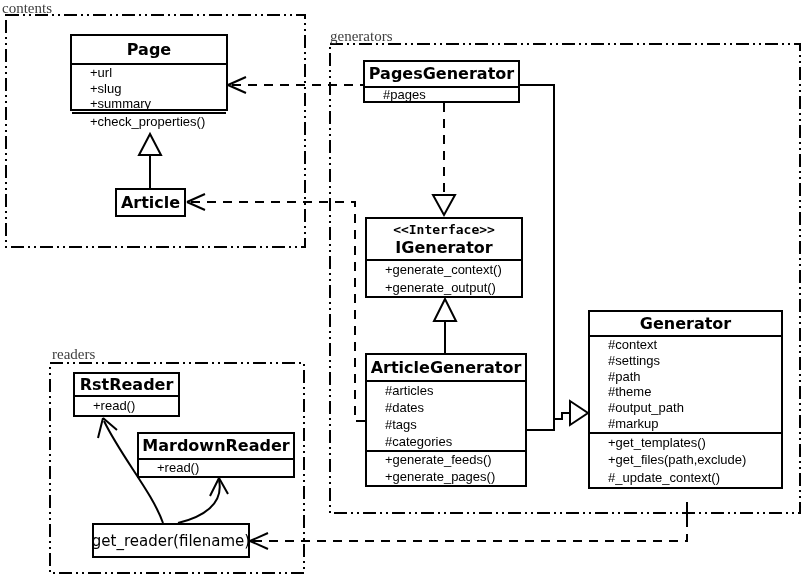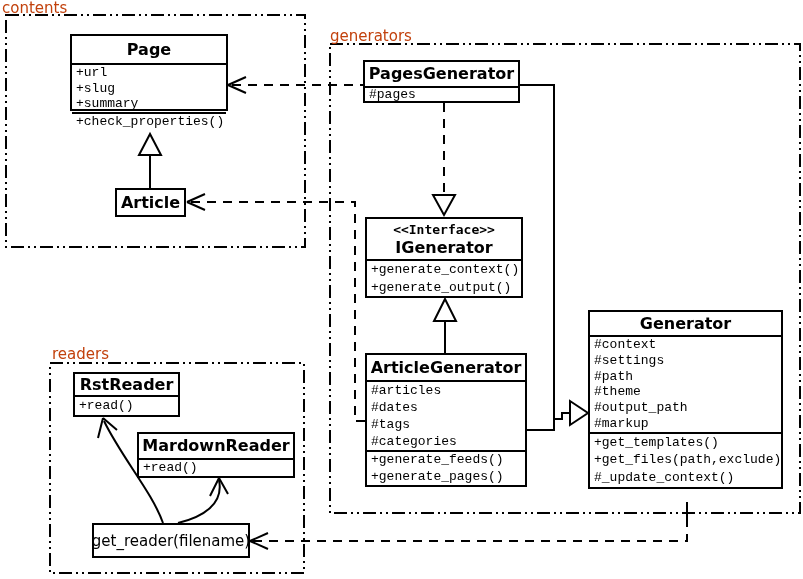--- a/index.html
+++ b/index.html
@@ -3,41 +3,41 @@
 <meta charset="utf-8">
 <style>
   html,body{margin:0;padding:0;background:#ffffff;}
   .canvas{
     position:relative;width:803px;height:579px;background:#ffffff;
     overflow:hidden;color:#000;
     font-family:"DejaVu Sans","Liberation Sans",sans-serif;
   }
   .wires{position:absolute;left:0;top:0;}
   .pkg-label{
-    position:absolute;font-size:15px;line-height:15px;color:#c2410c;
-    background:transparent;white-space:pre;
+    position:absolute;font-size:15px;line-height:15px;color:#404040;
+    background:transparent;white-space:pre;font-family:Liberation Serif, serif;
   }
   .cls{
     position:absolute;background:#ffffff;border:2px solid #000;
     box-sizing:border-box;display:flex;flex-direction:column;
   }
   .cls .t{
     font-weight:bold;text-align:center;font-size:16px;
     border-bottom:2px solid #000;display:flex;flex-direction:column;
     justify-content:center;flex:0 0 auto;
   }
   .cls .t.last{border-bottom:none;border-radius:12px;}
   .stereo{
     font-family:"DejaVu Sans Mono","Liberation Mono",monospace;
     font-weight:bold;font-size:13px;line-height:17px;
   }
   .tname{line-height:20px;}
   .comp{
-    font-family:Liberation Mono, monospace;
-    font-size:13px;padding-left:4px;flex:0 0 auto;overflow:hidden;
+    font-family:Liberation Sans, sans-serif;
+    font-size:13px;padding-left:18px;flex:0 0 auto;overflow:hidden;
   }
   .comp.sep{border-bottom:2px solid #000;}
   .comp div{white-space:pre;}
   .objlabel{
     position:absolute;background:#ffffff;border:2px solid #000;
     box-sizing:border-box;display:flex;align-items:center;justify-content:center;
     font-size:15px;
   }
 </style>
 </head>

